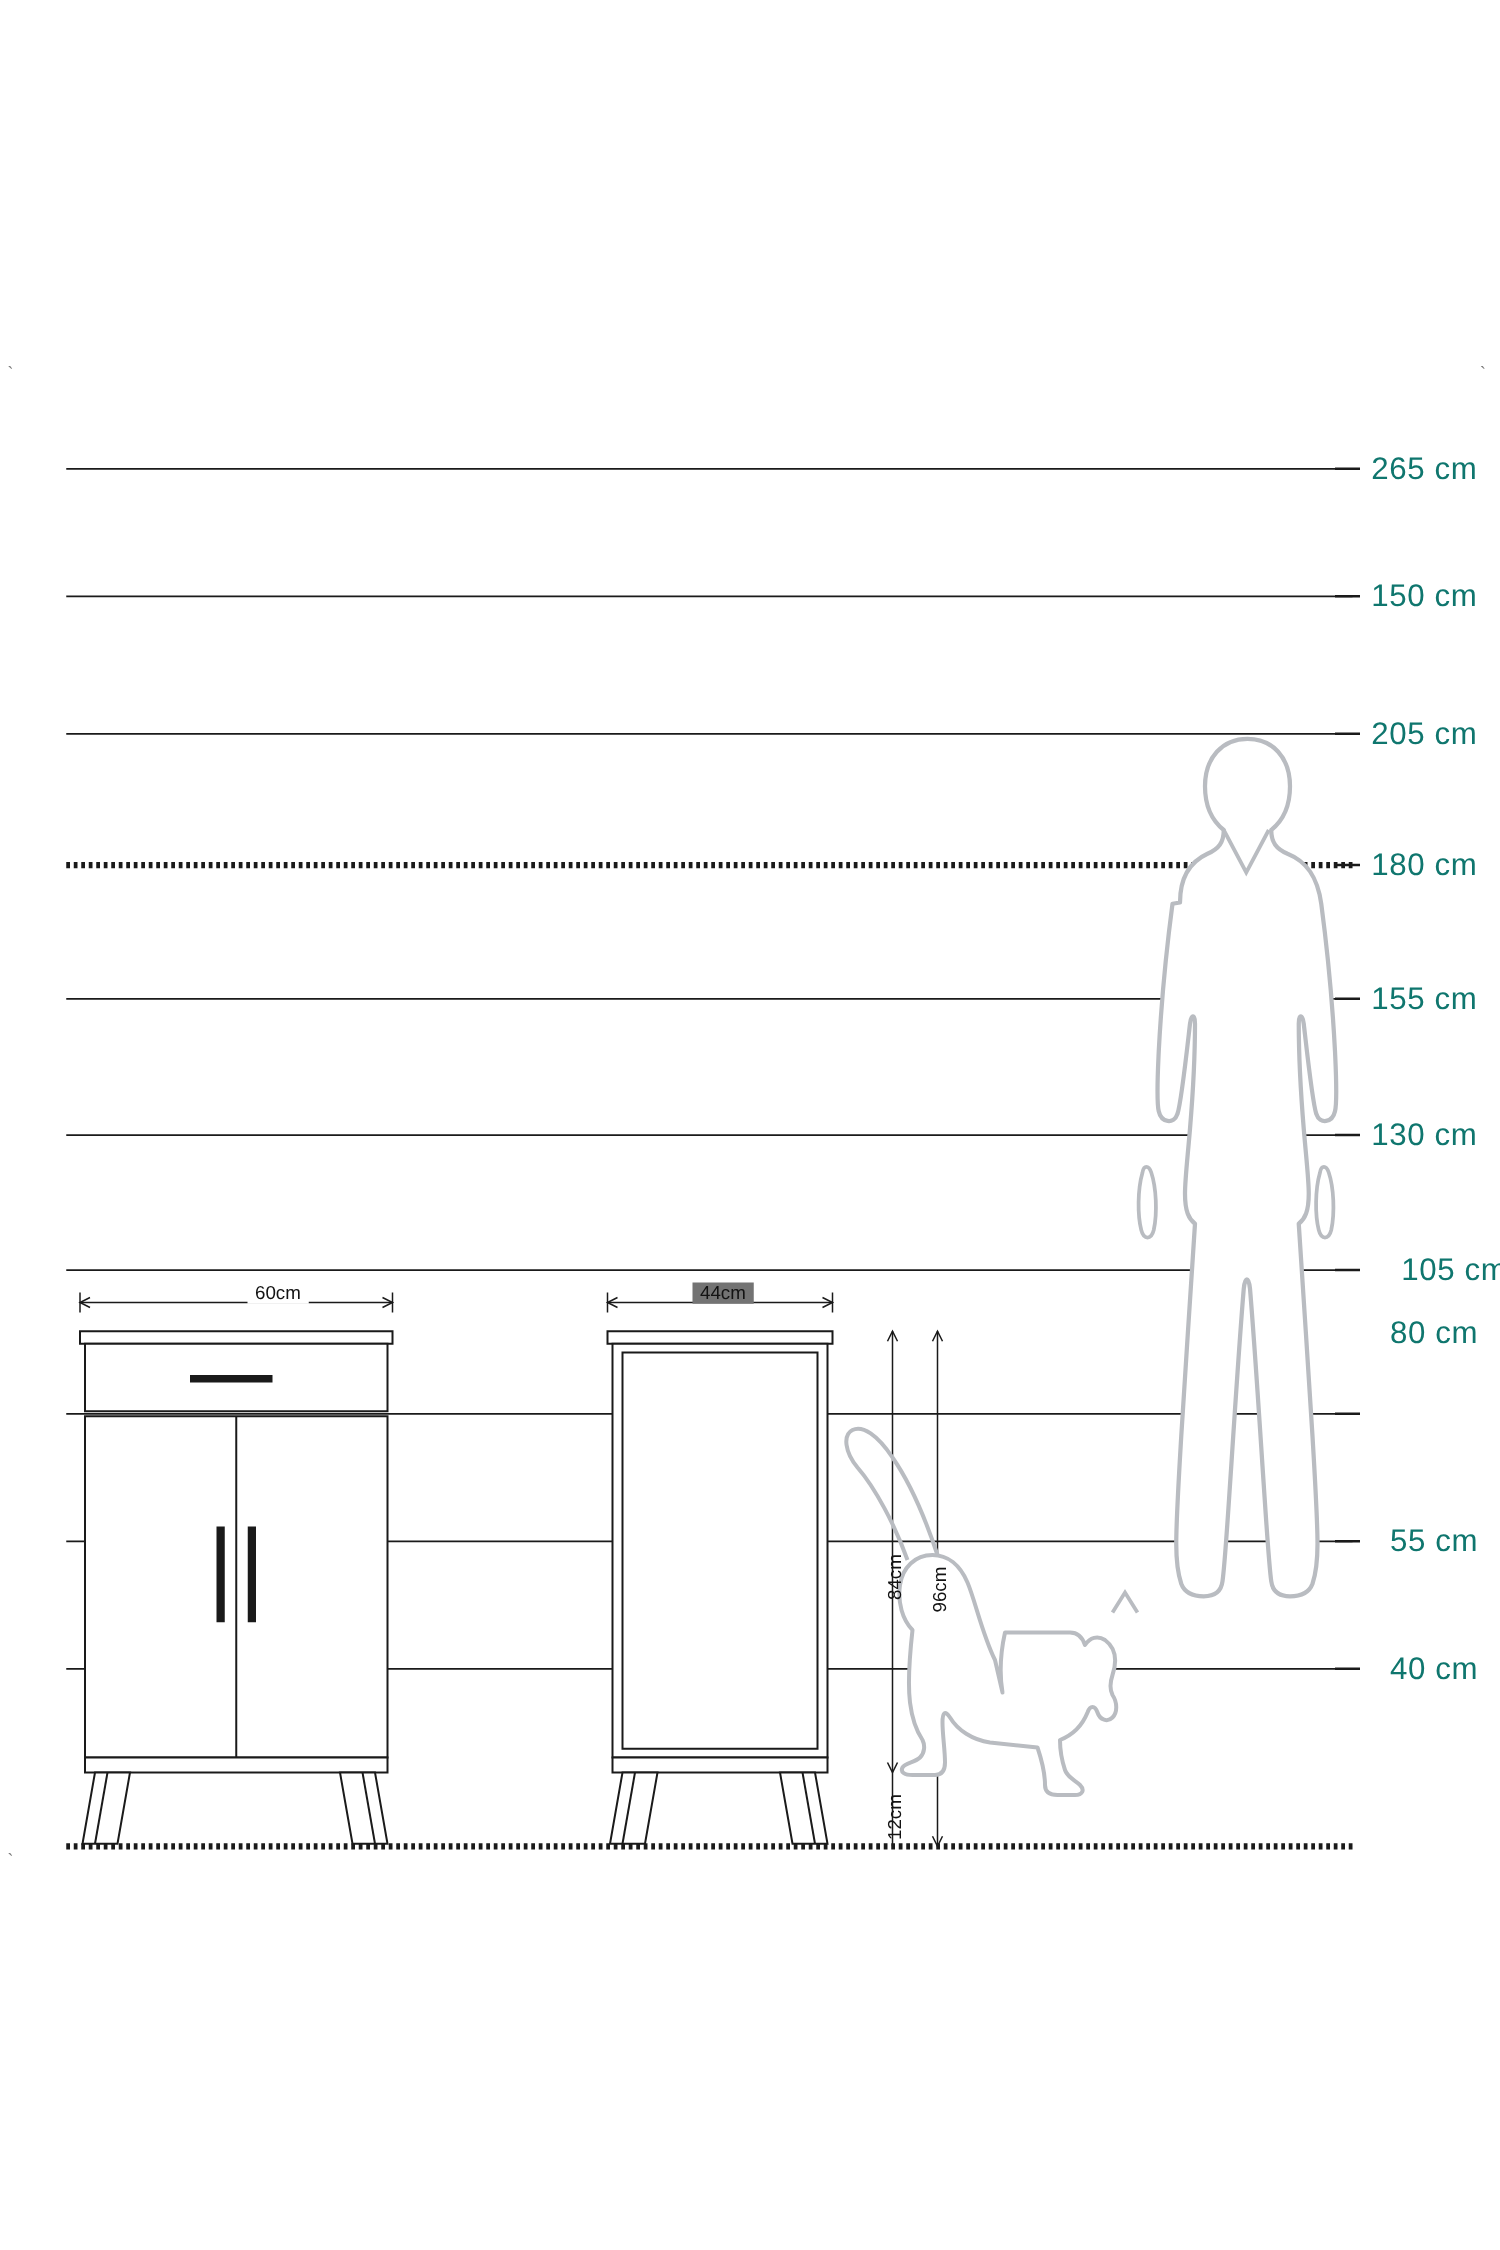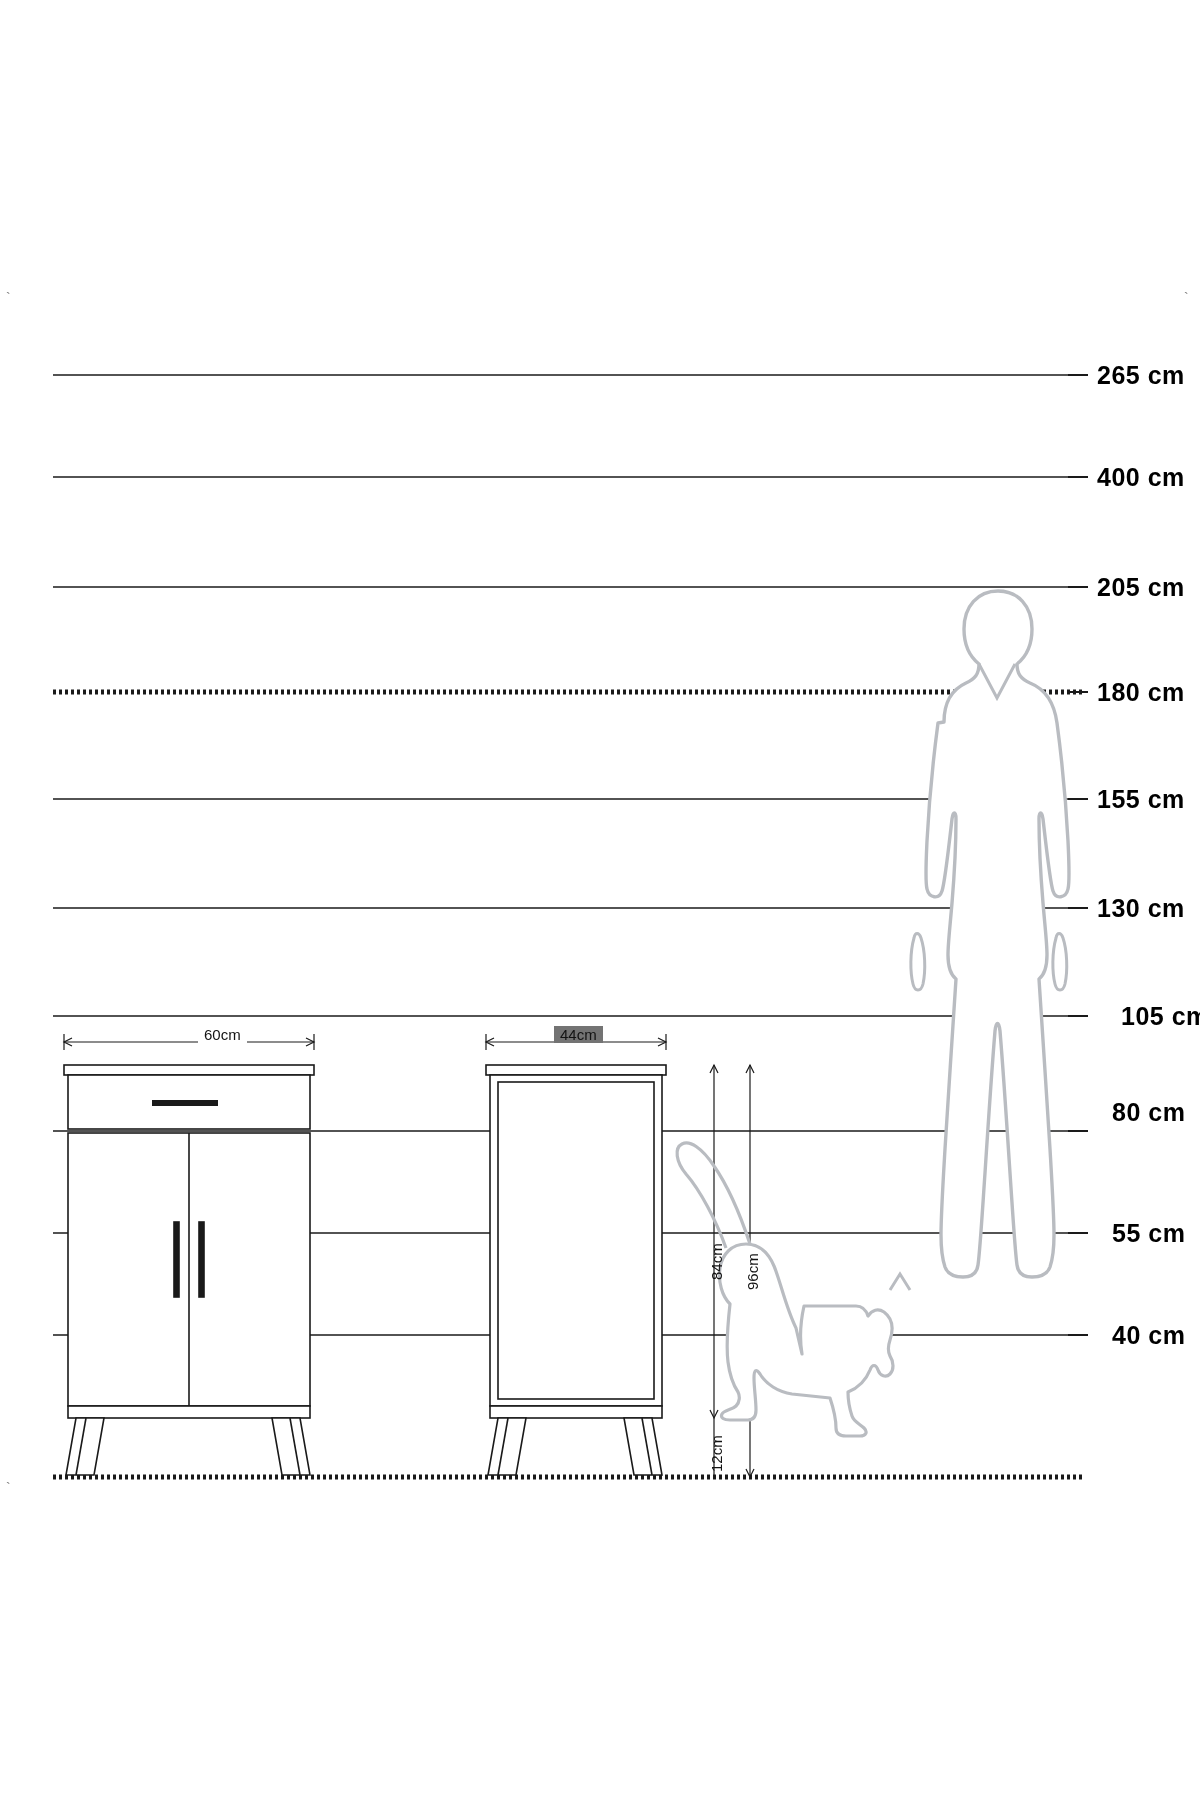--- a/index.html
+++ b/index.html
@@ -24,24 +24,23 @@
     position: absolute;
     left: 0;
     top: 0;
     width: 1200px;
     height: 1800px;
   }
   .scale-label {
     position: absolute;
     font-size: 25px;
     letter-spacing: 0.5px;
-    color: #000000;
+    color: #0f766e;
     white-space: nowrap;
     font-family: "Liberation Sans", sans-serif;
-    font-weight: bold;
   }
   .dim-label {
     position: absolute;
     font-size: 15px;
     color: #131313;
     white-space: nowrap;
     font-family: "Liberation Sans", sans-serif;
   }
   .dim-label.vertical {
     transform-origin: left top;
@@ -242,27 +241,27 @@
       <line x1="1068" y1="799" x2="1088" y2="799"></line>
       <line x1="1068" y1="908" x2="1088" y2="908"></line>
       <line x1="1068" y1="1016" x2="1088" y2="1016"></line>
       <line x1="1068" y1="1131" x2="1088" y2="1131"></line>
       <line x1="1068" y1="1233" x2="1088" y2="1233"></line>
       <line x1="1068" y1="1335" x2="1088" y2="1335"></line>
     </g>
   </svg>
 
   <div class="scale-label" style="left:1097px; top:361px;">265 cm</div>
-  <div class="scale-label" style="left:1097px; top:463px;">400 cm</div>
+  <div class="scale-label" style="left:1097px; top:463px;">150 cm</div>
   <div class="scale-label" style="left:1097px; top:573px;">205 cm</div>
   <div class="scale-label" style="left:1097px; top:678px;text-align:center;">180 cm</div>
   <div class="scale-label" style="left:1097px; top:785px;">155 cm</div>
   <div class="scale-label" style="left:1097px; top:894px;">130 cm</div>
   <div class="scale-label" style="left:1097px; top:1002px;margin-left:24px;">105 cm</div>
-  <div class="scale-label" style="left:1112px; top:1098px;">80 cm</div>
+  <div class="scale-label" style="left:1112px; top:1052px;">80 cm</div>
   <div class="scale-label" style="left:1112px; top:1219px;">55 cm</div>
   <div class="scale-label" style="left:1112px; top:1321px;">40 cm</div>
 
   <div class="dim-label" style="left:166px; top:1026px; background:#fff; padding:0 6px;margin-left:32px;">60cm</div>
   <div class="dim-label" style="left:554px; top:1026px; background:#737373; padding:0 6px;">44cm</div>
 
   <div class="dim-label vertical" style="left:708px; top:1280px;">84cm</div>
   <div class="dim-label vertical" style="left:744px; top:1290px;">96cm</div>
   <div class="dim-label vertical" style="left:708px; top:1472px;">12cm</div>
 

